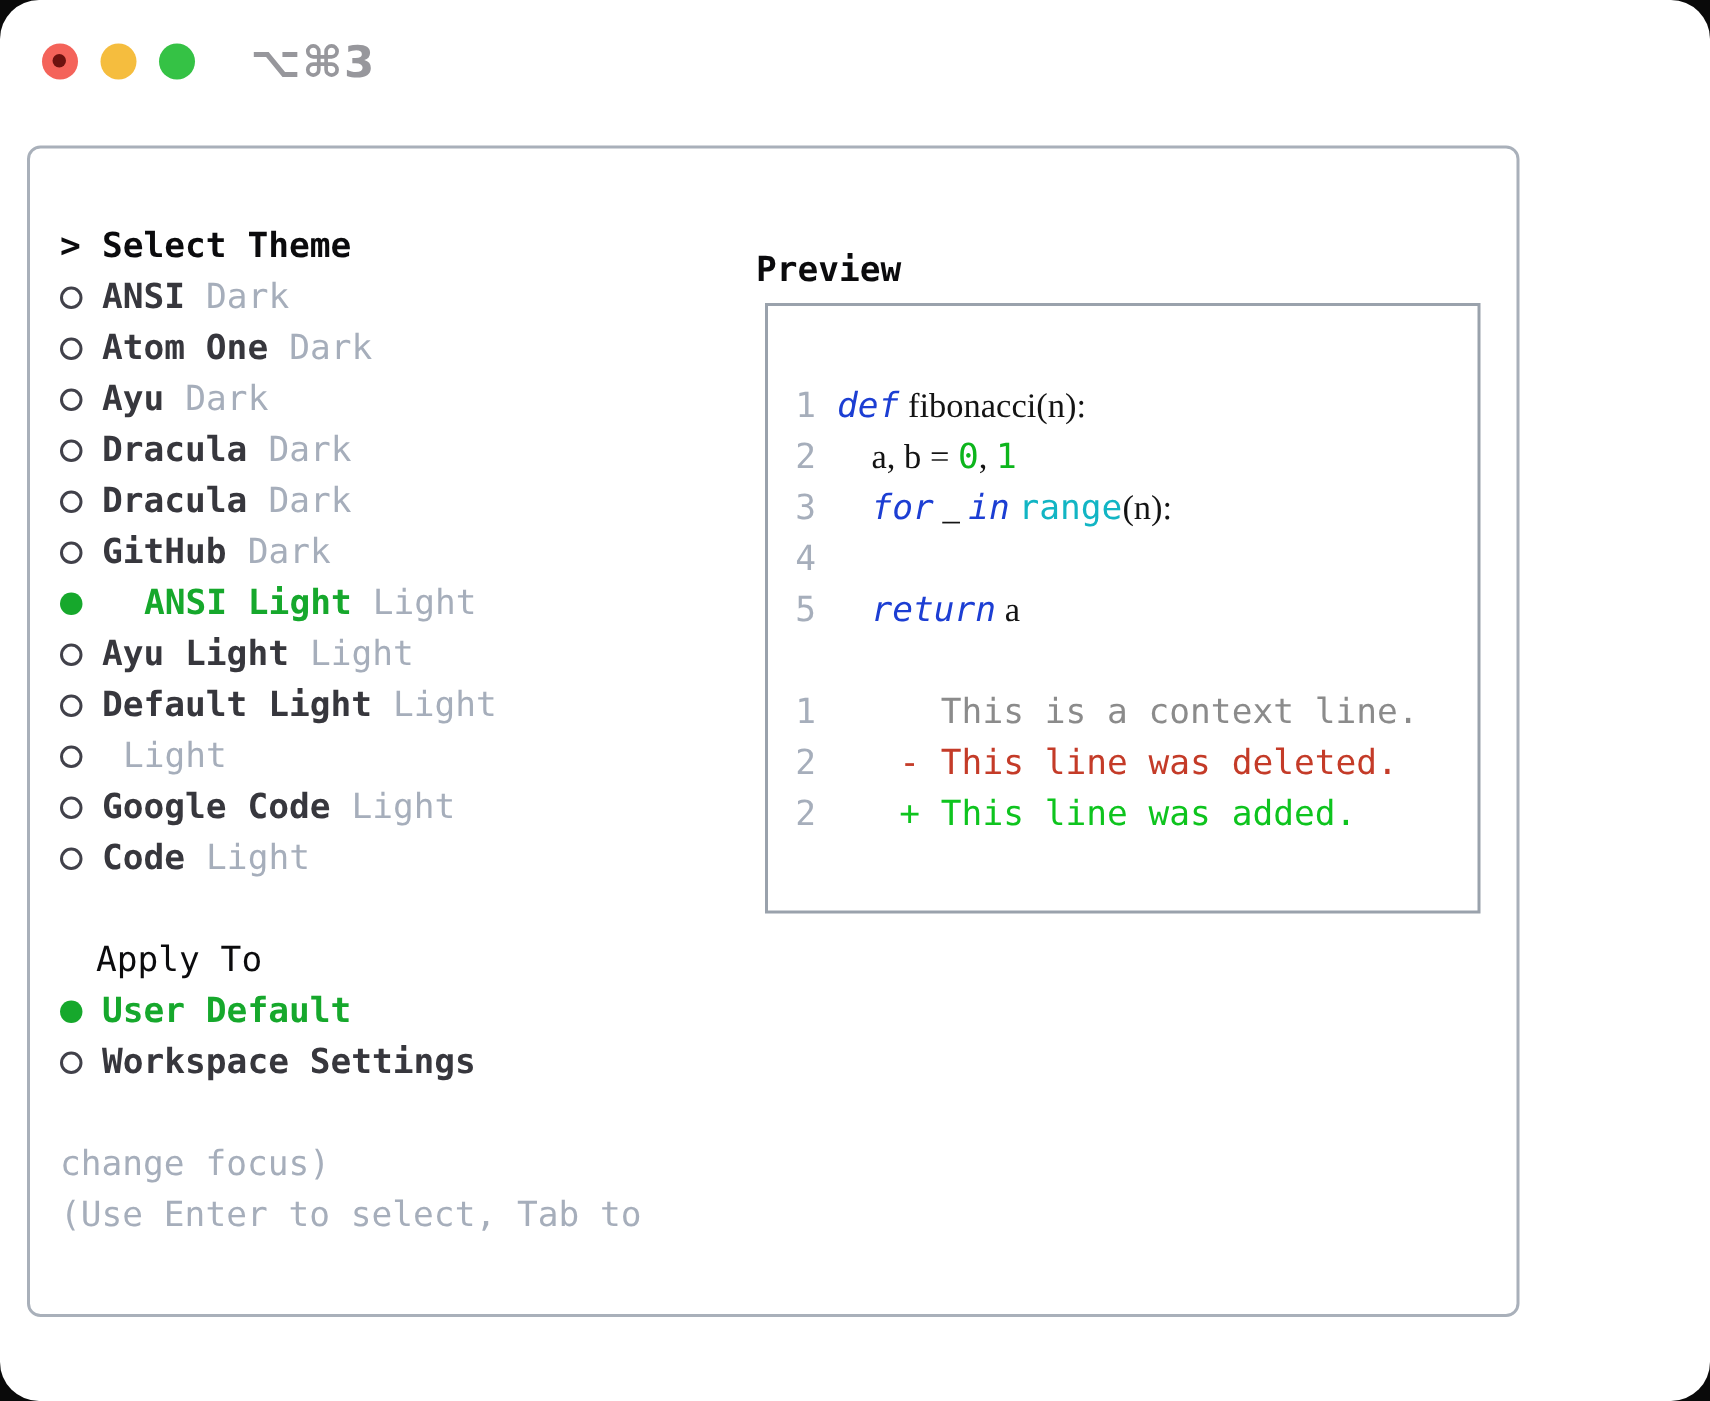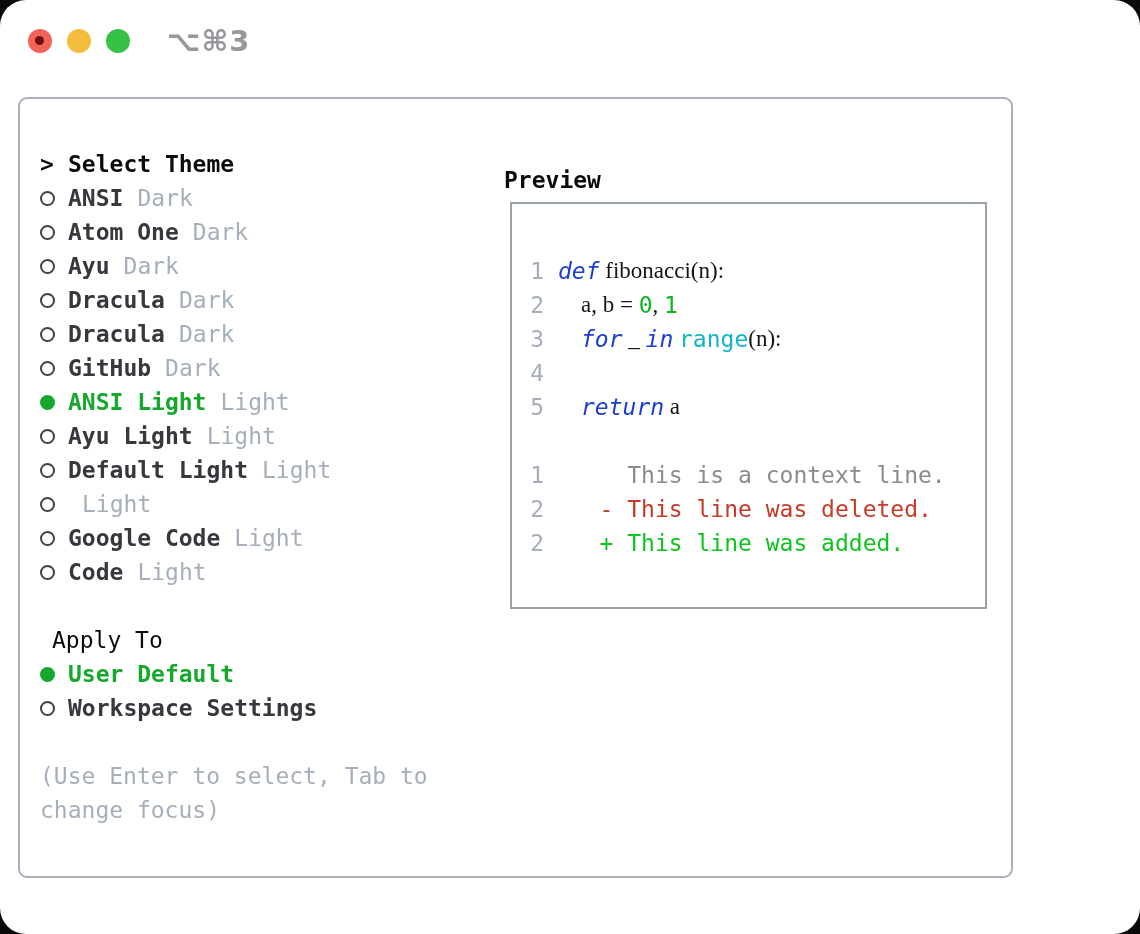--- a/index.html
+++ b/index.html
@@ -26,24 +26,24 @@
   }
   .leftcol { position:absolute; left:20px; top:48px; font-size:23px; color:var(--text); }
   .row { height:34px; display:flex; align-items:center; white-space:pre; }
   .prompt { display:inline-block; width:28px; font-weight:bold; color:var(--header_text); }
   .list-header { font-weight:bold; color:var(--header_text); }
   .marker { display:inline-block; width:15px; height:15px; border-radius:50%; box-sizing:border-box; margin-right:13px; flex:none; }
   .marker.off { border:2.5px solid var(--ring); }
   .marker.on  { background:var(--selected_green); }
   .theme-row, .apply-row { cursor:pointer; }
   .tname { color:var(--text);font-weight:bold; }
-  .theme-row.sel .tname { color:var(--selected_green); }
+  .theme-row.sel .tname { color:var(--selected_green);margin-left:28px; }
   .apply-row.sel .tname { color:var(--selected_green); }
   .tvariant { color:var(--muted); margin-left:14px; }
-  .apply-header { margin-left:12px; color:var(--header_text); }
+  .apply-header { margin-left:24px; color:var(--header_text); }
   .hint { color:var(--muted); }
   
   .preview-header { position:absolute; left:484px; top:64px; height:34px; display:flex; align-items:center;
     font-size:23px; font-weight:bold; color:var(--header_text); }
   .preview-box {
     position:absolute; left:490px; top:103px; width:477px; height:407px;
     border:2px solid var(--preview_border); box-sizing:border-box;
     padding:50px 0 0 18px; overflow:hidden;
   }
   .pl { height:34px; display:flex; align-items:center; white-space:pre; font-size:23px; }
@@ -95,22 +95,22 @@
 
       <div class="row apply-header">Apply To</div>
 
       <div id="apply-list">
           <div class="row apply-row sel"><span class="marker on"></span><span class="tname">User Default</span></div>
           <div class="row apply-row"><span class="marker off"></span><span class="tname">Workspace Settings</span></div>
         </div>
 
       <div class="row"></div>
 
+      <div class="row hint">change focus)</div>
       <div class="row hint">(Use Enter to select, Tab to</div>
-      <div class="row hint">change focus)</div>
     </div>
 
     <div class="preview-header">Preview</div>
 
     <div class="preview-box" id="preview-box">
         <div class="pl"><span class="ln">1</span><span class="c-keyword">def</span><span class="c-plain"> fibonacci(n):</span></div>
         <div class="pl"><span class="ln">2</span><span class="c-plain">    a, b = </span><span class="c-number">0</span><span class="c-plain">, </span><span class="c-number">1</span></div>
         <div class="pl"><span class="ln">3</span><span class="c-plain">    </span><span class="c-keyword">for</span><span class="c-plain"> _ </span><span class="c-keyword">in</span><span class="c-plain"> </span><span class="c-builtin">range</span><span class="c-plain">(n):</span></div>
         <div class="pl"><span class="ln">4</span></div>
         <div class="pl"><span class="ln">5</span><span class="c-plain">    </span><span class="c-keyword">return</span><span class="c-plain"> a</span></div>

